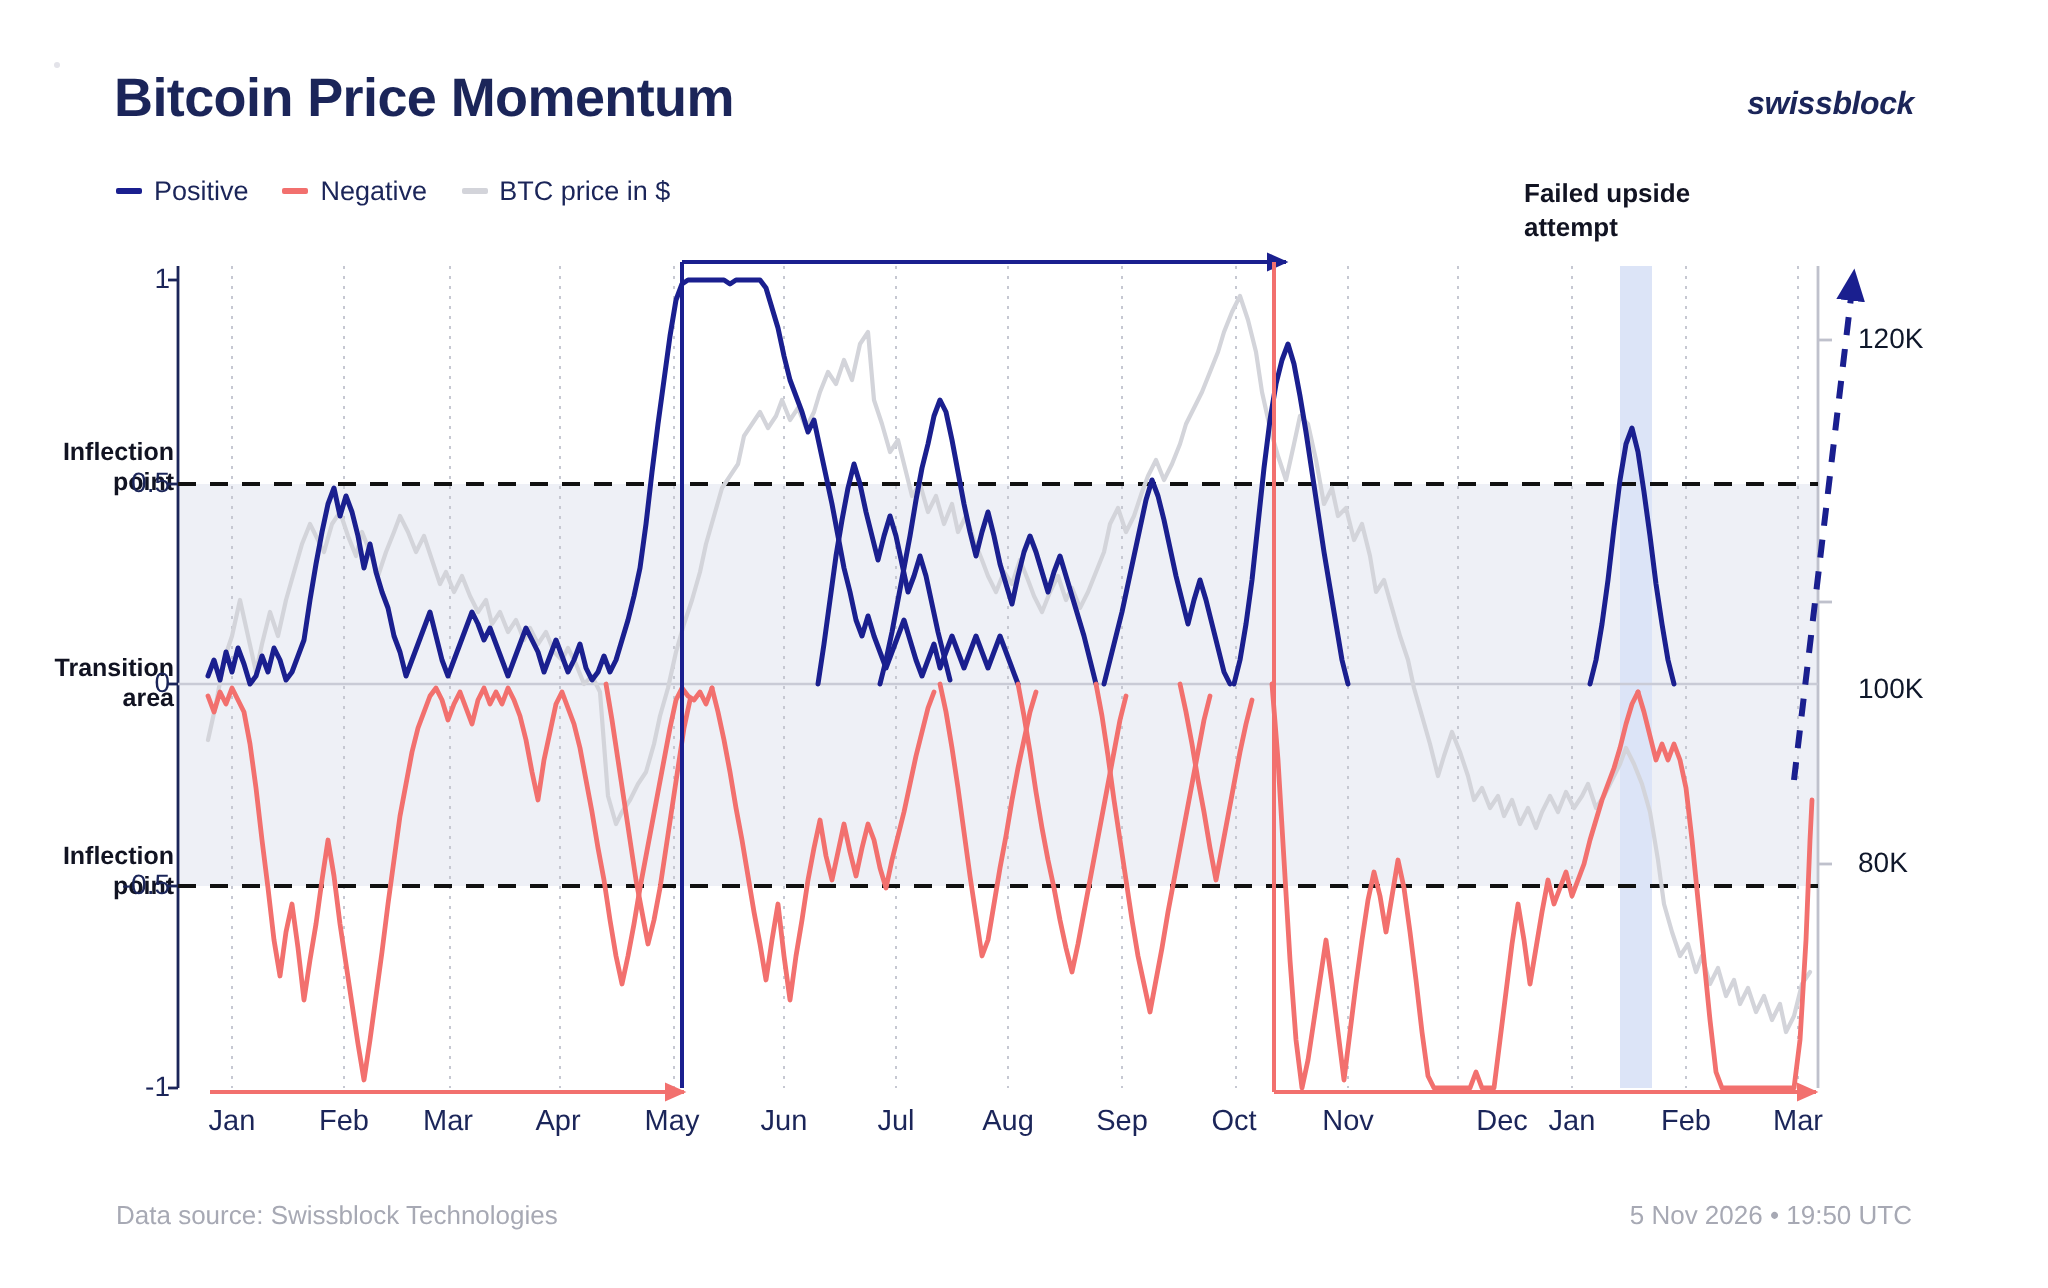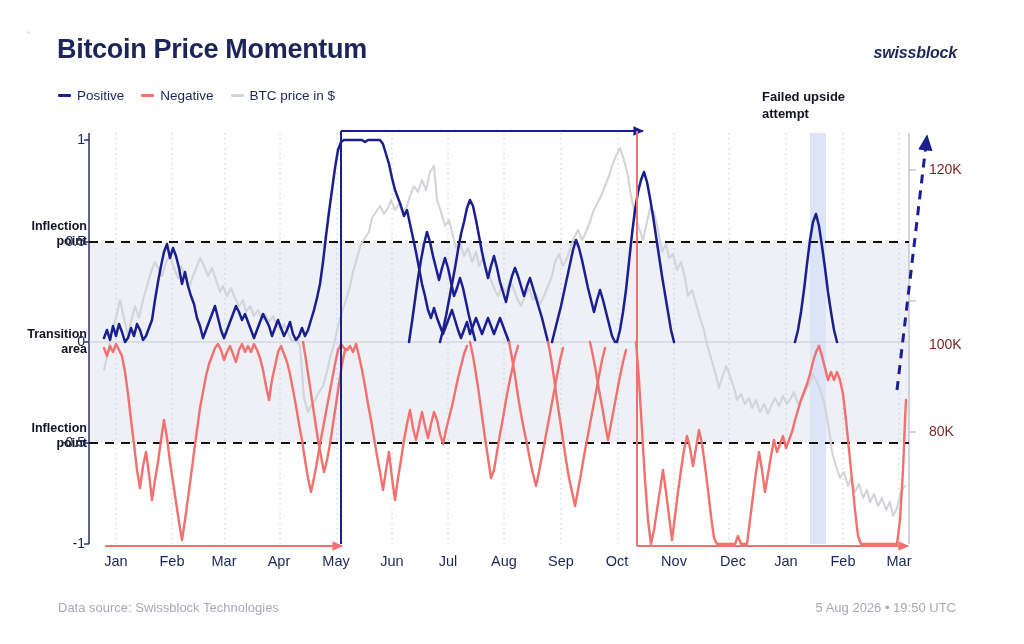--- a/index.html
+++ b/index.html
@@ -35,21 +35,21 @@
     font-size:13px;color:#a7a9b4;
   }
   .footer-right{
     position:absolute;right:68px;top:600px;
     font-size:13px;color:#a7a9b4;
   }
   .ylab{
     position:absolute;font-size:14px;color:#1b2559;text-align:right;
   }
   .rylab{
-    position:absolute;font-size:14px;color:#7f1d1d;
+    position:absolute;font-size:14px;color:#0f172a;
   }
   .xlab{
     position:absolute;font-size:14.5px;color:#1b2559;text-align:center;width:46px;
   }
   .sidelab{
     position:absolute;font-size:12.5px;font-weight:700;color:#111322;
     text-align:right;line-height:15px;
   }
   .dot-artifact{
     position:absolute;left:27px;top:31px;width:3px;height:3px;
@@ -114,27 +114,27 @@
   <div class="xlab" style="left:149px;top:553px;">Feb</div>
   <div class="xlab" style="left:201px;top:553px;">Mar</div>
   <div class="xlab" style="left:256px;top:553px;">Apr</div>
   <div class="xlab" style="left:313px;top:553px;">May</div>
   <div class="xlab" style="left:369px;top:553px;">Jun</div>
   <div class="xlab" style="left:425px;top:553px;">Jul</div>
   <div class="xlab" style="left:481px;top:553px;">Aug</div>
   <div class="xlab" style="left:538px;top:553px;">Sep</div>
   <div class="xlab" style="left:594px;top:553px;">Oct</div>
   <div class="xlab" style="left:651px;top:553px;">Nov</div>
-  <div class="xlab" style="left:710px;top:553px;text-align:center;">Dec</div>
+  <div class="xlab" style="left:728px;top:553px;text-align:center;">Dec</div>
   <div class="xlab" style="left:763px;top:553px;">Jan</div>
   <div class="xlab" style="left:820px;top:553px;">Feb</div>
   <div class="xlab" style="left:876px;top:553px;">Mar</div>
 
   <div class="footer-left">Data source: Swissblock Technologies</div>
-  <div class="footer-right">5 Aug 2026 • 19:50 UTC</div>
+  <div class="footer-right">5 Nov 2026 • 19:50 UTC</div>
 
   <svg id="plot" width="1024" height="644">
     <defs>
       <marker id="arrNavy" viewBox="0 0 10 10" refX="8" refY="5" markerWidth="6" markerHeight="6" orient="auto-start-reverse">
         <path d="M0,1 L9,5 L0,9 z" fill="#1a1f8f"></path>
       </marker>
       <marker id="arrRed" viewBox="0 0 10 10" refX="8" refY="5" markerWidth="6" markerHeight="6" orient="auto-start-reverse">
         <path d="M0,1 L9,5 L0,9 z" fill="#f2706e"></path>
       </marker>
     </defs>

